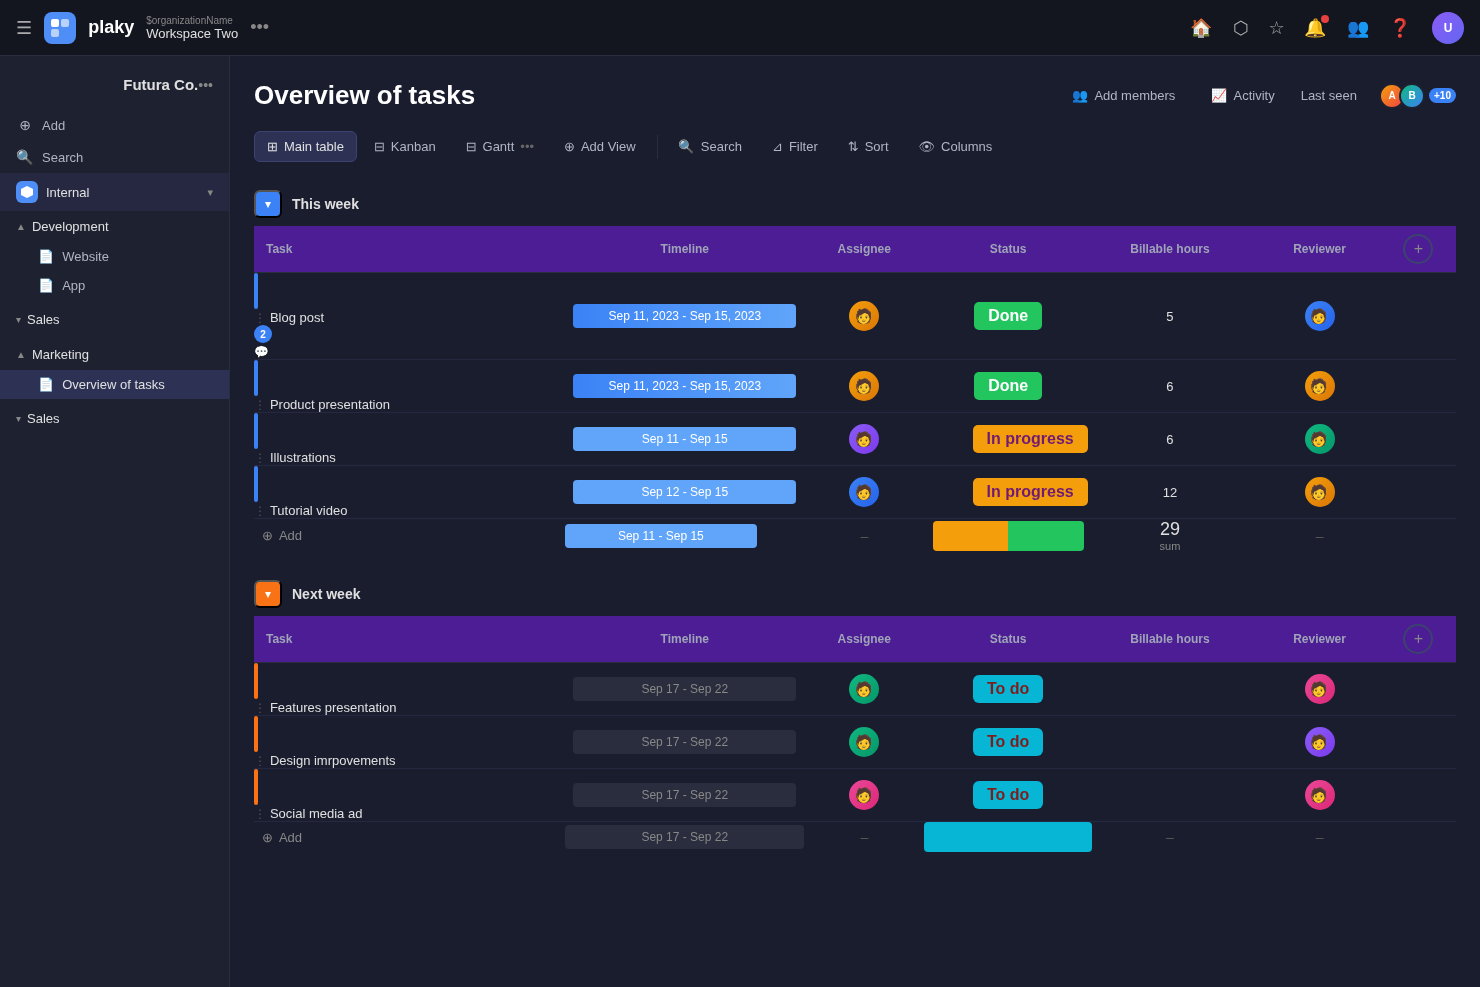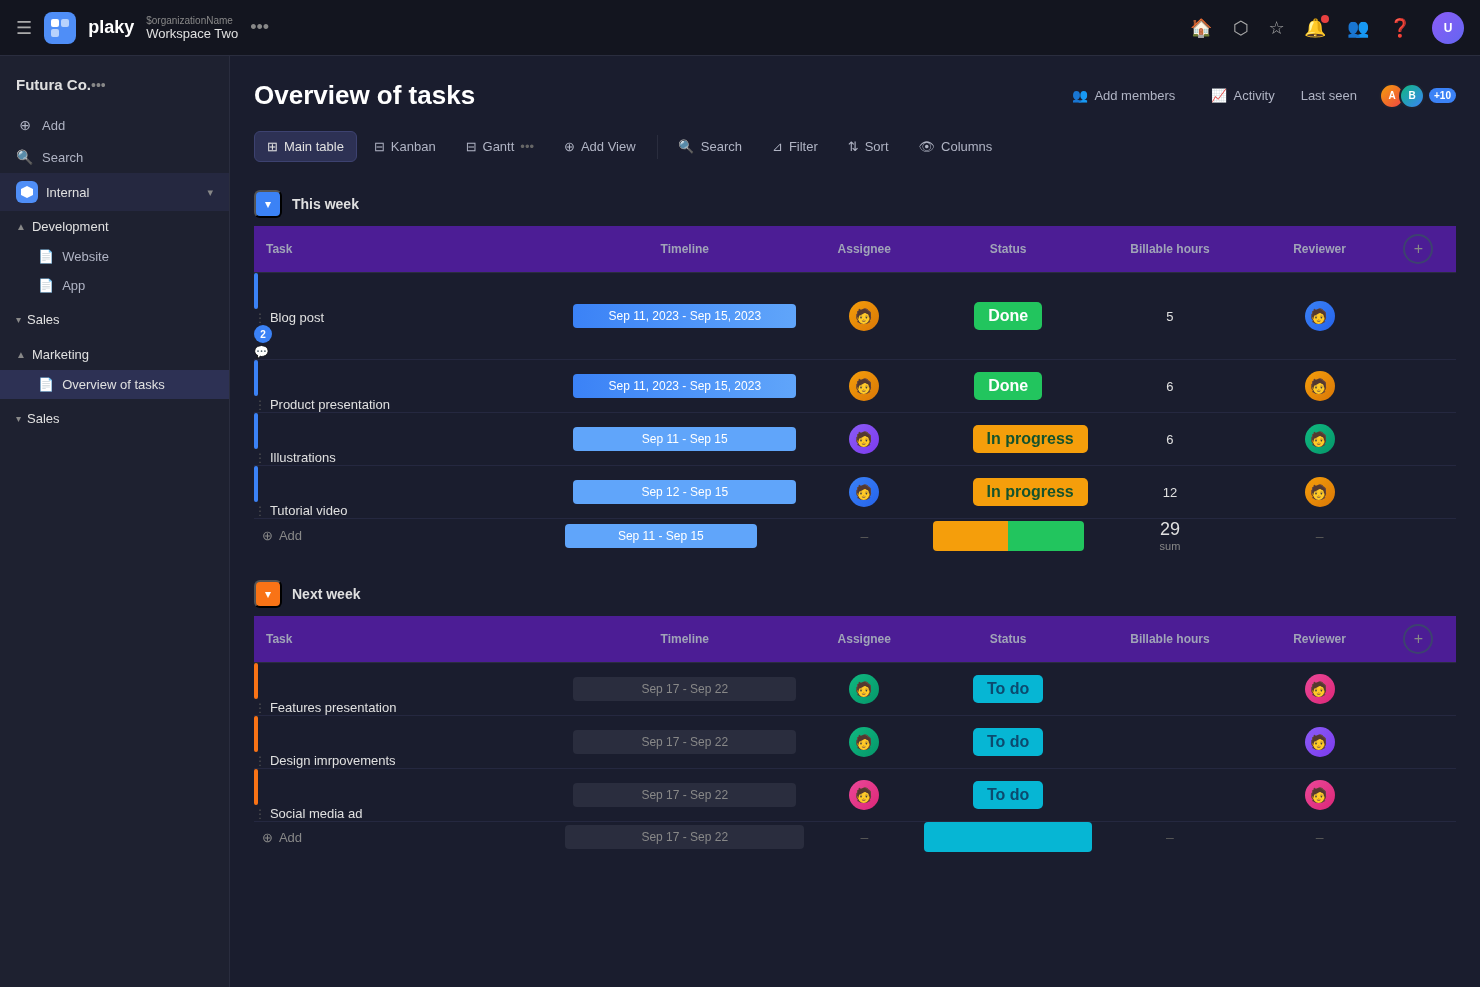--- a/index.html
+++ b/index.html
@@ -18,21 +18,21 @@
     .top-nav-right { display: flex; align-items: center; gap: 20px; }
     .nav-icon { color: #aaa; font-size: 18px; cursor: pointer; position: relative; }
     .nav-icon.notif-dot::after { content: ''; position: absolute; top: -2px; right: -2px; width: 8px; height: 8px; background: #e84040; border-radius: 50%; }
     .avatar-circle { width: 32px; height: 32px; border-radius: 50%; background: linear-gradient(135deg, #8b5cf6, #6366f1); display: flex; align-items: center; justify-content: center; color: white; font-size: 12px; font-weight: 600; }
 
     
     .main-layout { display: flex; height: calc(987px - 56px); }
 
     
     .sidebar { width: 230px; background: #1e2130; border-right: 1px solid #2a2d3e; padding: 12px 0; overflow-y: auto; flex-shrink: 0; }
-    .sidebar-workspace { padding: 8px 16px 16px; display: flex; align-items: center; justify-content: flex-start; }
+    .sidebar-workspace { padding: 8px 16px 16px; display: flex; align-items: center; justify-content: flex-end; }
     .sidebar-workspace-name { color: #e0e0e0; font-size: 15px; font-weight: 600; }
     .sidebar-section { margin-bottom: 4px; }
     .sidebar-item { display: flex; align-items: center; gap: 8px; padding: 8px 16px; cursor: pointer; border-radius: 0; color: #b0b4c4; font-size: 13px; }
     .sidebar-item-icon { font-size: 14px; width: 18px; text-align: center; }
     .sidebar-group-header { display: flex; align-items: center; justify-content: space-between; padding: 8px 16px; cursor: pointer; color: #e0e0e0; font-size: 13px; font-weight: 500; }
     .sidebar-sub-item { padding: 7px 16px 7px 38px; display: flex; align-items: center; gap: 8px; cursor: pointer; color: #b0b4c4; font-size: 13px; border-radius: 0; }
     .sidebar-sub-item.active { background: #2d3154; color: #e0e0e0; }
     .internal-header { display: flex; align-items: center; justify-content: space-between; padding: 8px 16px; background: #252840; cursor: pointer; }
     .internal-badge { display: flex; align-items: center; gap: 8px; color: #e0e0e0; font-size: 13px; font-weight: 500; }
     .internal-icon { width: 22px; height: 22px; background: #4f8ef7; border-radius: 6px; display: flex; align-items: center; justify-content: center; font-size: 12px; }
@@ -83,22 +83,22 @@
     .assignee-cell { padding: 8px; }
     .assignee-avatar { width: 30px; height: 30px; border-radius: 50%; margin: 0 auto; overflow: hidden; display: flex; align-items: center; justify-content: center; font-size: 14px; }
     .av-green { background: linear-gradient(135deg, #10b981, #059669); }
     .av-orange { background: linear-gradient(135deg, #f59e0b, #d97706); }
     .av-purple { background: linear-gradient(135deg, #8b5cf6, #7c3aed); }
     .av-blue { background: linear-gradient(135deg, #3b82f6, #2563eb); }
     .av-pink { background: linear-gradient(135deg, #ec4899, #db2777); }
 
     .status-badge { padding: 5px 14px; border-radius: 5px; font-size: 16px; font-weight: 600; display: inline-block; }
     .status-done { background: #22c55e; color: white; }
-    .status-in-progress { background: #f59e0b; color: #14532d; margin-left: 44px; }
-    .status-to-do { background: #06b6d4; color: #0c4a6e; }
+    .status-in-progress { background: #f59e0b; color: #701a75; margin-left: 44px; }
+    .status-to-do { background: #06b6d4; color: #7f1d1d; border-radius: 6px; }
 
     .billable-cell { color: #e0e0e0; font-size: 13px; }
     .add-btn { display: flex; align-items: center; gap: 6px; color: #888; font-size: 13px; cursor: pointer; padding: 4px 8px; }
 
     .add-col-btn { width: 30px; height: 30px; border-radius: 50%; border: 2px solid #3d4270; color: #888; display: flex; align-items: center; justify-content: center; cursor: pointer; font-size: 16px; background: transparent; }
 
     .dash { color: #555; }
 
     table.main-table { width: 100%; border-collapse: collapse; }
     .col-task { width: 260px; }

